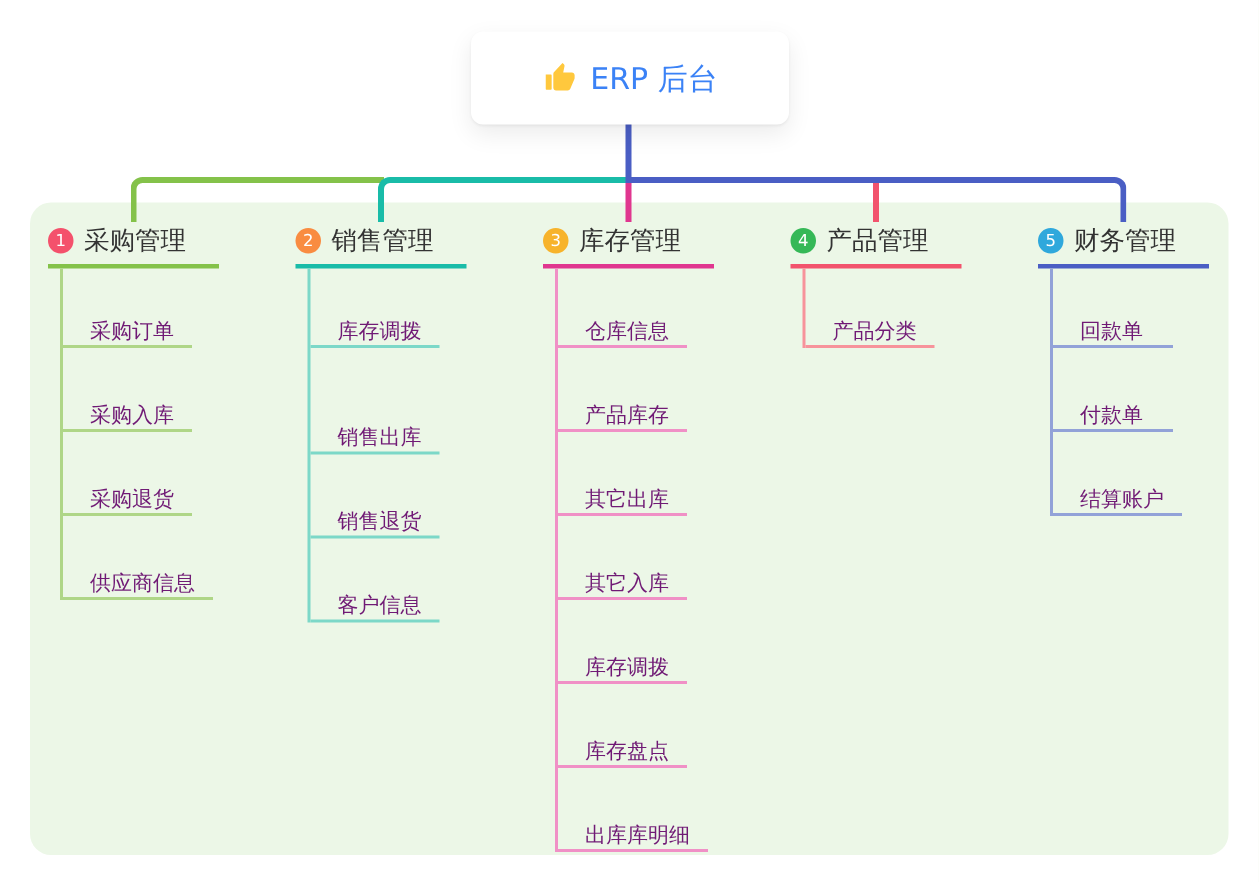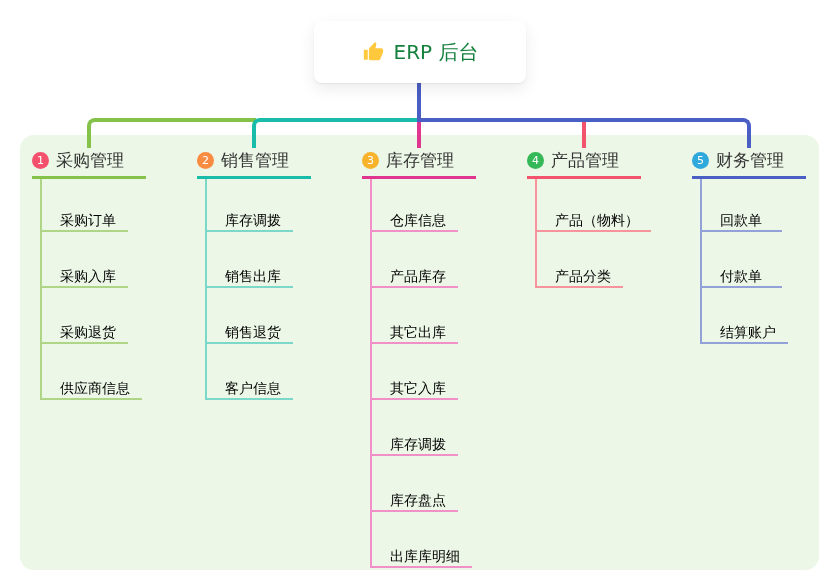--- a/index.html
+++ b/index.html
@@ -9,21 +9,21 @@
   }
   .panel {
     position:absolute; left:20px; top:135px; width:799px; height:435px;
     background:#ECF7E7; border-radius:14px;
   }
   .root-card {
     position:absolute; left:314px; top:21px; width:212px; height:62px;
     background:#ffffff; border-radius:8px;
     box-shadow:0 1px 2px rgba(0,0,0,0.06), 0 6px 16px rgba(0,0,0,0.08);
     display:flex; align-items:center; justify-content:center; gap:10px;
-    font-size:20px; color:#15803d; z-index:6;
+    font-size:20px; color:#3b82f6; z-index:6;
   }
   .stem { position:absolute; left:417px; top:82px; width:4px; height:40px; z-index:3; }
   .seg { position:absolute; top:118px; height:30px; box-sizing:border-box; z-index:2; }
   .seg-left  { left:87px;  width:169px; border-left:4px solid; border-top:4px solid; border-top-left-radius:8px; }
   .seg-mid   { left:252px; width:169px; border-left:4px solid; border-top:4px solid; border-top-left-radius:8px; }
   .seg-right { left:417px; width:334px; border-right:4px solid; border-top:4px solid; border-top-right-radius:8px; }
   .drop { position:absolute; top:122px; width:4px; height:26px; z-index:2; }
   .drop-3 { left:417px; }
   .drop-4 { left:582px; }
   .branch { position:absolute; top:148px; width:160px; z-index:4; }
@@ -33,21 +33,21 @@
   }
   .badge {
     width:17px; height:17px; border-radius:50%; flex:0 0 17px;
     color:#fff; font-size:11px; line-height:17px; text-align:center;
   }
   .branch-label { font-size:17px; color:#333; white-space:nowrap; }
   .children { margin-left:8px; border-left:2px solid; }
   .child {
     padding:36px 12px 0 18px; border-bottom:2px solid;
     width:max-content; min-width:80px; box-sizing:border-box;
-    font-size:14px; color:#000000; white-space:nowrap;
+    font-size:14px; color:#701a75; white-space:nowrap;
   }
   .child:first-child { padding-top:33px; }
   .thumb-icon { width:22px; height:22px; flex:0 0 22px; }
 </style>
 </head>
 <body>
 
 <div class="canvas">
   <div class="panel"></div>
 
@@ -80,21 +80,21 @@
         </div>
   </div>
 
   <div class="branch" style="left: 197px;">
     <div class="branch-head" style="border-bottom-color: rgb(25, 188, 168);">
       <span class="badge" style="background: rgb(249, 140, 65);">2</span>
       <span class="branch-label">销售管理</span>
     </div>
     <div class="children" style="border-left-color: rgb(124, 216, 200);">
           <div class="child" style="border-bottom-color: rgb(124, 216, 200);">库存调拨</div>
-          <div class="child" style="border-bottom-color: rgb(124, 216, 200);">销售出库</div>
+          <div class="child" style="border-bottom-color: rgb(124, 216, 200); margin-top: 15px;">销售出库</div>
           <div class="child" style="border-bottom-color: rgb(124, 216, 200);">销售退货</div>
           <div class="child" style="border-bottom-color: rgb(124, 216, 200);">客户信息</div>
         </div>
   </div>
 
   <div class="branch" style="left: 362px;">
     <div class="branch-head" style="border-bottom-color: rgb(224, 54, 143);">
       <span class="badge" style="background: rgb(247, 179, 43);">3</span>
       <span class="branch-label">库存管理</span>
     </div>
@@ -108,21 +108,20 @@
           <div class="child" style="border-bottom-color: rgb(240, 144, 198);">出库库明细</div>
         </div>
   </div>
 
   <div class="branch" style="left: 527px;">
     <div class="branch-head" style="border-bottom-color: rgb(242, 83, 109);">
       <span class="badge" style="background: rgb(53, 184, 87);">4</span>
       <span class="branch-label">产品管理</span>
     </div>
     <div class="children" style="border-left-color: rgb(247, 147, 155);">
-          <div class="child" style="border-bottom-color: rgb(247, 147, 155);">产品（物料）</div>
           <div class="child" style="border-bottom-color: rgb(247, 147, 155);">产品分类</div>
         </div>
   </div>
 
   <div class="branch" style="left: 692px;">
     <div class="branch-head" style="border-bottom-color: rgb(74, 94, 196);">
       <span class="badge" style="background: rgb(47, 168, 220);">5</span>
       <span class="branch-label">财务管理</span>
     </div>
     <div class="children" style="border-left-color: rgb(146, 162, 216);">

